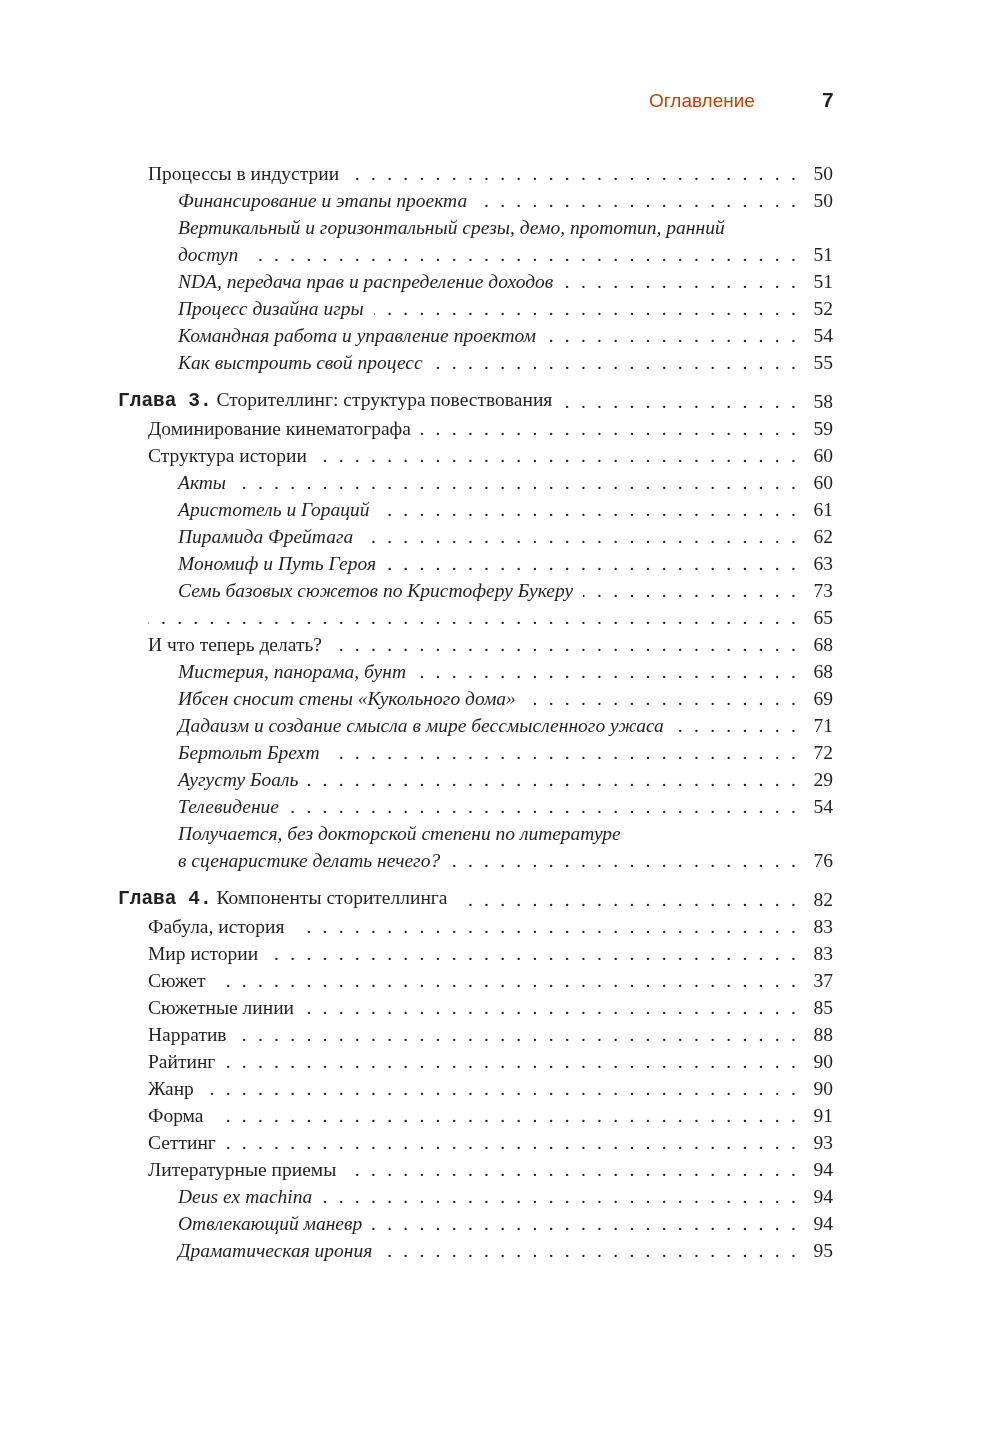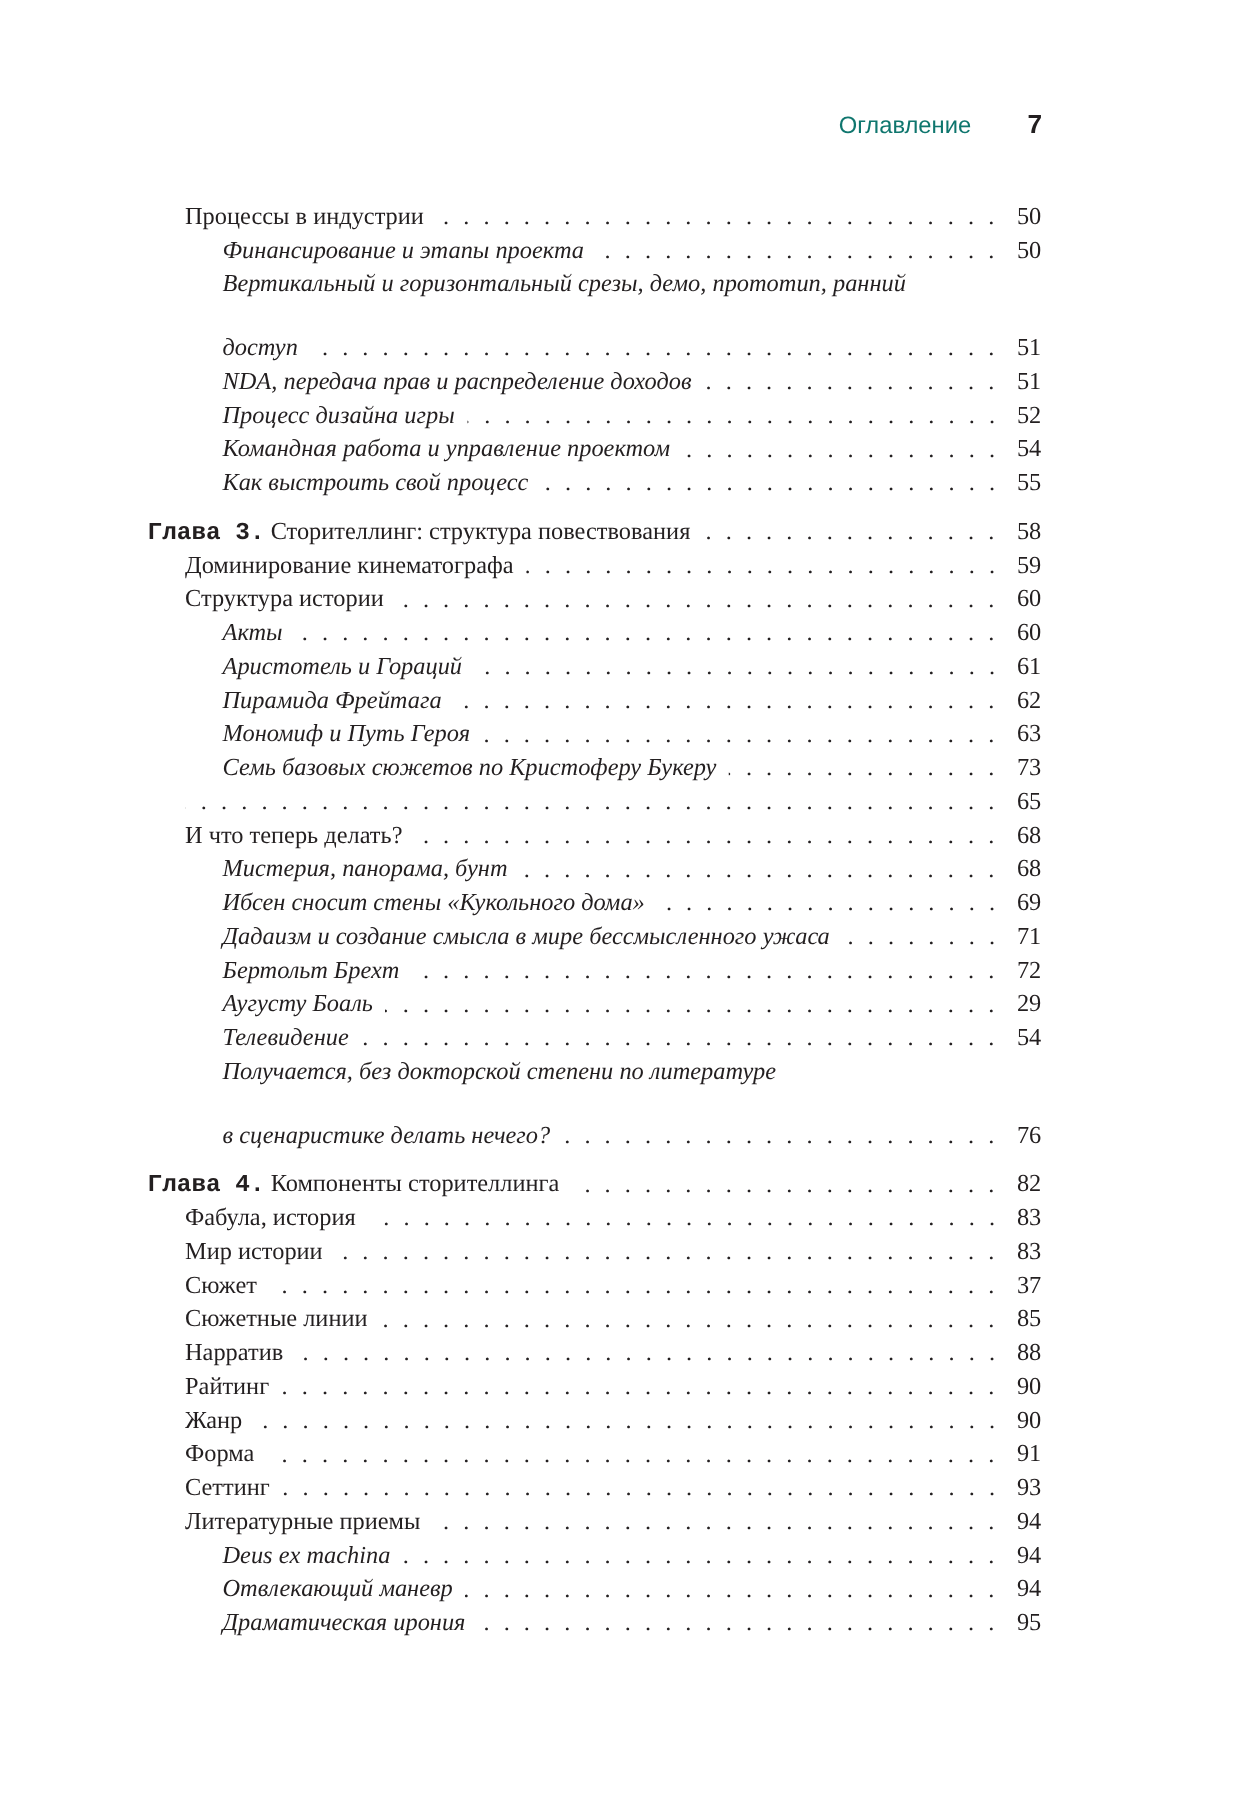--- a/index.html
+++ b/index.html
@@ -1,34 +1,34 @@
 <!DOCTYPE html>
 <html><head>
 <meta charset="utf-8">
 <style>
   html, body { margin: 0; padding: 0; background: #ffffff; }
   body { width: 986px; height: 1447px; position: relative; overflow: hidden; color: #231f20; }
   .header { position: absolute; top: 88px; left: 0; width: 986px; height: 30px; }
-  .header-title { position: absolute; left: 671px; top: 2px; font-family: "Liberation Sans", sans-serif; font-size: 19px; color: #0f766e; }
+  .header-title { position: absolute; left: 649px; top: 2px; font-family: "Liberation Sans", sans-serif; font-size: 19px; color: #c2410c; }
   .header-page { position: absolute; left: 822px; top: 0px; font-family: "Liberation Sans", sans-serif; font-size: 21px; font-weight: bold; color: #231f20; }
   .toc { position: absolute; left: 118px; top: 160px; width: 715px; font-family: "Liberation Serif", serif; font-size: 19.5px; line-height: 27px; }
-  .entry { position: relative; display: flex; align-items: flex-start; height: 27px; white-space: nowrap; }
+  .entry { position: relative; display: flex; align-items: flex-end; height: 27px; white-space: nowrap; }
   .entry.l0 { padding-left: 0; }
   .entry.l1 { padding-left: 30px; }
   .entry.l2 { padding-left: 60px; }
   .entry.l2 .title { font-style: italic; }
   .entry.chapter { margin-top: 12px; }
   .entry .title { flex: 0 0 auto; padding-right: 10px; }
   .entry .label { font-weight: bold; font-family: Liberation Mono, monospace; }
   .entry .dots { flex: 1 1 auto; overflow: hidden; letter-spacing: 3.2px; color: #231f20; text-align: right; direction: rtl; }
   .entry .dots::before { content: ". . . . . . . . . . . . . . . . . . . . . . . . . . . . . . . . . . . . . . . . . . . . . . . . . . . . . . . . . . . . . . . . . . . . . . . . . . . . . . . . . . . . . . . . . . . . . . . . . . . . . . . . . . . . . . . . . ."; }
   .entry .page { flex: 0 0 auto; width: 34px; text-align: right; }
   .entry.wrap { height: auto; flex-direction: column; align-items: stretch; }
   .entry.wrap .first-line { height: 27px; font-style: italic; }
-  .entry.wrap .second { display: flex; align-items: baseline; height: 27px; margin-top: 24px; }
+  .entry.wrap .second { display: flex; align-items: baseline; height: 27px; }
   .entry.wrap .second .title { font-style: italic; }
 </style>
 </head>
 <body>
 
 <div class="header">
   <span class="header-title">Оглавление</span>
   <span class="header-page">7</span>
 </div>
 

